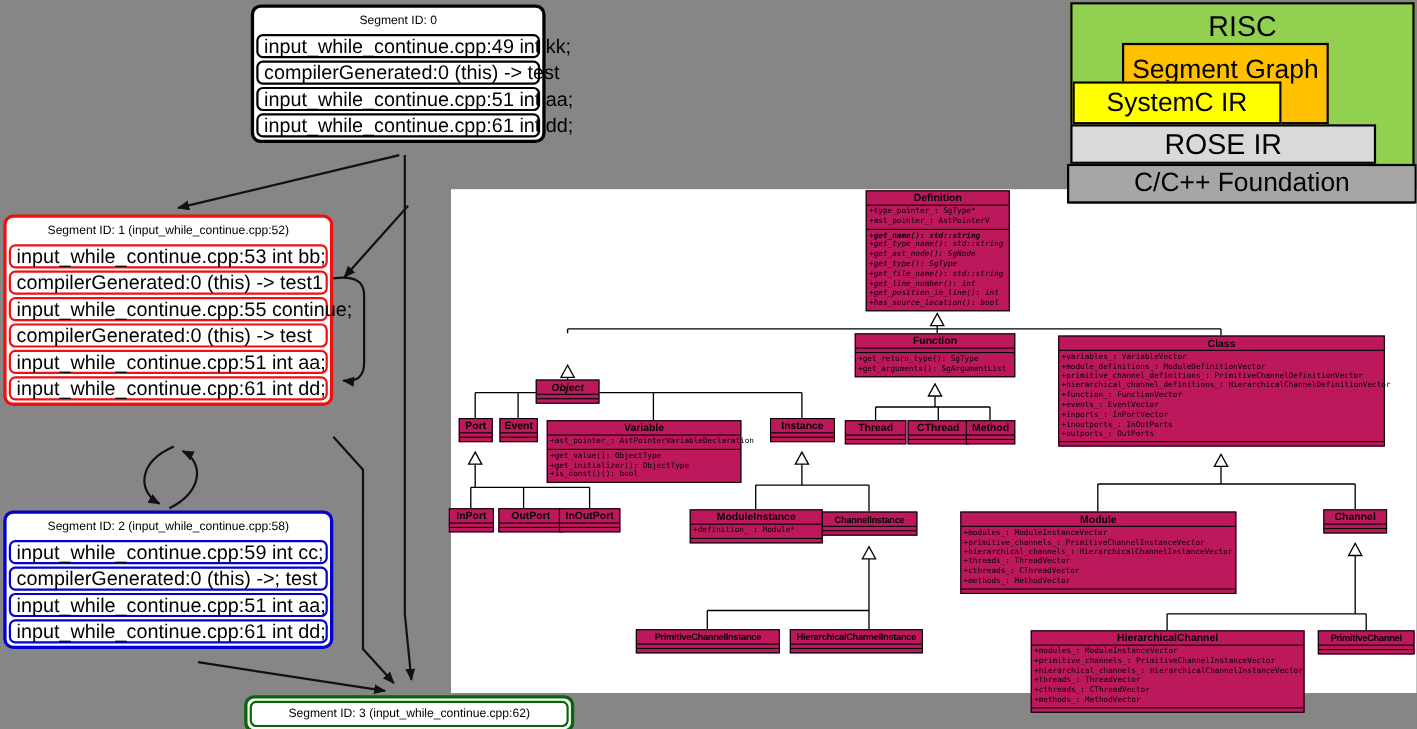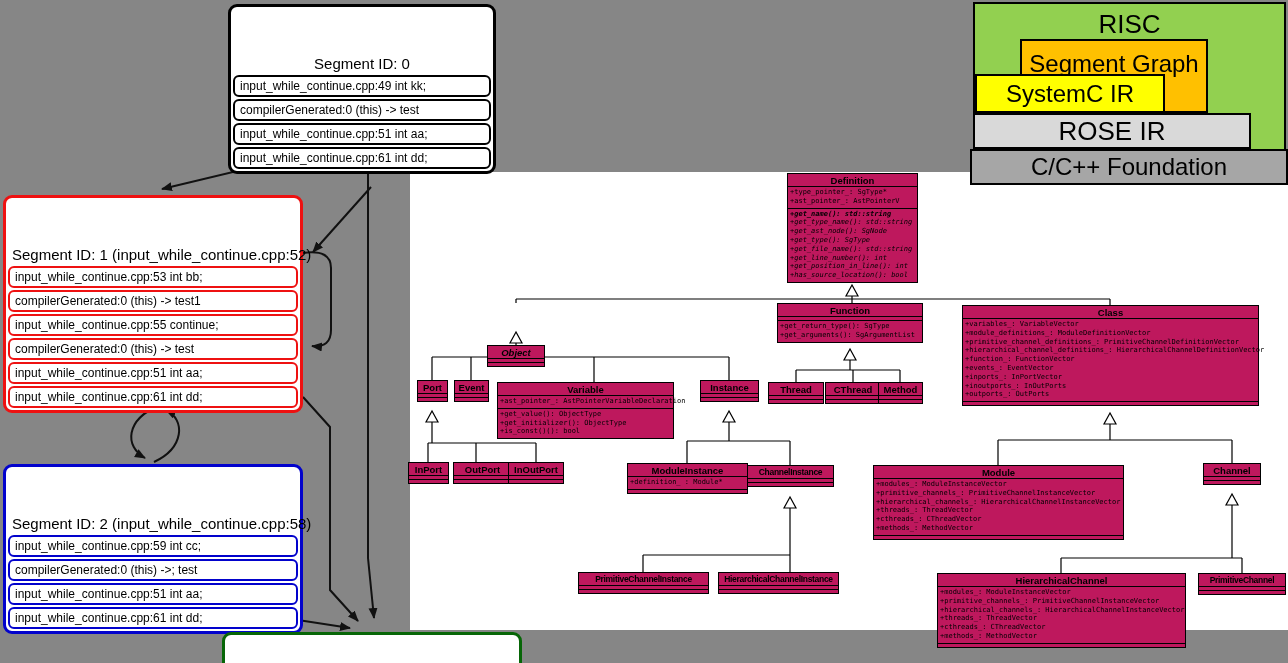--- a/index.html
+++ b/index.html
@@ -7,22 +7,22 @@
           font-family:"Liberation Sans",sans-serif;color:#000;}
 
   
   .panel-white{position:absolute;left:410px;top:172px;width:878px;height:458px;background:#ffffff;z-index:1;}
 
   
   #wires{position:absolute;left:0;top:0;z-index:2;}
 
   
   .seg{position:absolute;z-index:5;background:#fff;border-radius:9px;padding:2px;box-sizing:border-box;}
-  .seg .t{text-align:center;font-size:15px;line-height:17px;padding:2px 4px 1px;border-radius:6px;white-space:nowrap;margin-top:44px;}
-  .seg .r{border-radius:6px;font-size:12px;line-height:17px;padding:1px 5px 0;margin-top:2px;white-space:nowrap;}
+  .seg .t{text-align:center;font-size:11px;line-height:17px;padding:2px 4px 1px;border-radius:6px;white-space:nowrap;}
+  .seg .r{border-radius:6px;font-size:18px;line-height:17px;padding:1px 5px 0;margin-top:2px;white-space:nowrap;}
   .seg.black{border:3px solid #000}.seg.black .r{border:2.5px solid #000}
   .seg.red{border:3px solid #ee1111}.seg.red .r{border:2.5px solid #ee1111}
   .seg.blue{border:3px solid #0202cc}.seg.blue .r{border:2.5px solid #0202cc}
   .seg.green{border:3px solid #076607}.seg.green .t{border:2.5px solid #076607}
 
   
   .layer{position:absolute;border:2px solid #000;box-sizing:border-box;display:flex;justify-content:center;font-size:24px;line-height:28px;}
   .layer.center{align-items:center;}
   .layer.top{align-items:flex-start;padding-top:6px;}
 

